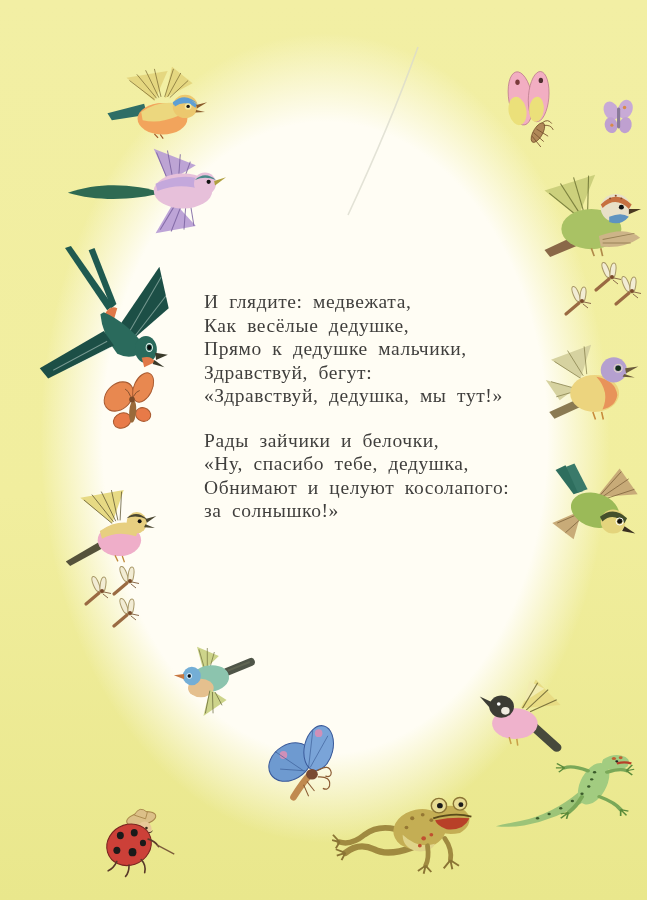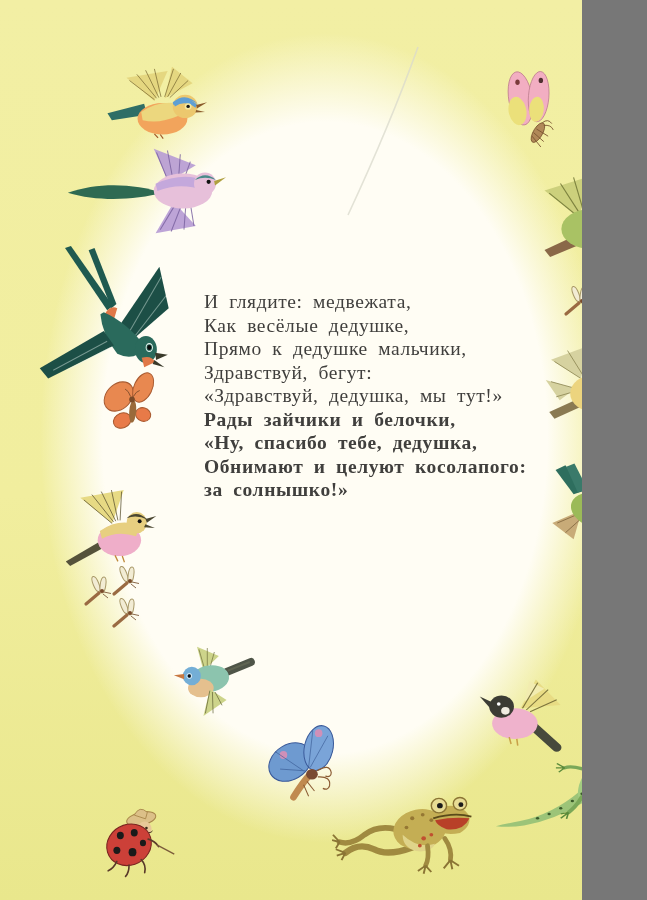--- a/index.html
+++ b/index.html
@@ -1,29 +1,29 @@
 <!DOCTYPE html>
 <html><head>
 <meta charset="utf-8">
 <style>
   html,body{margin:0;padding:0;background:#777;}
   .page{
-    position:relative;width:582px;height:900px;overflow:hidden;
+    position:relative;width:647px;height:900px;overflow:hidden;
     background:
       radial-gradient(ellipse 285px 405px at 325px 438px,
         #fffdf4 0%, #fffdf4 78%, rgba(255,253,244,0) 100%),
       linear-gradient(180deg,#f2efa4 0%,#f1ee9e 55%,#e9e78c 100%);
     font-family:"Liberation Serif","DejaVu Serif",serif;
   }
   .poem{
     position:absolute;left:204px;top:290px;width:303px;
     font-size:19.5px;line-height:23.5px;color:#403f3d;
     letter-spacing:0.6px;word-spacing:5px;
   }
-  .stanza2{font-weight:bold;}
+  .stanza2{margin-top:21px;}
   .poem .line{white-space:nowrap;}
   .poem .line-indent{text-align:left;white-space:nowrap;}
   .ill{position:absolute;}
   .ill svg{display:block;width:100%;height:100%;}
   .scratch{position:absolute;pointer-events:none;}
 </style>
 </head>
 <body>
 
 <div class="page">

